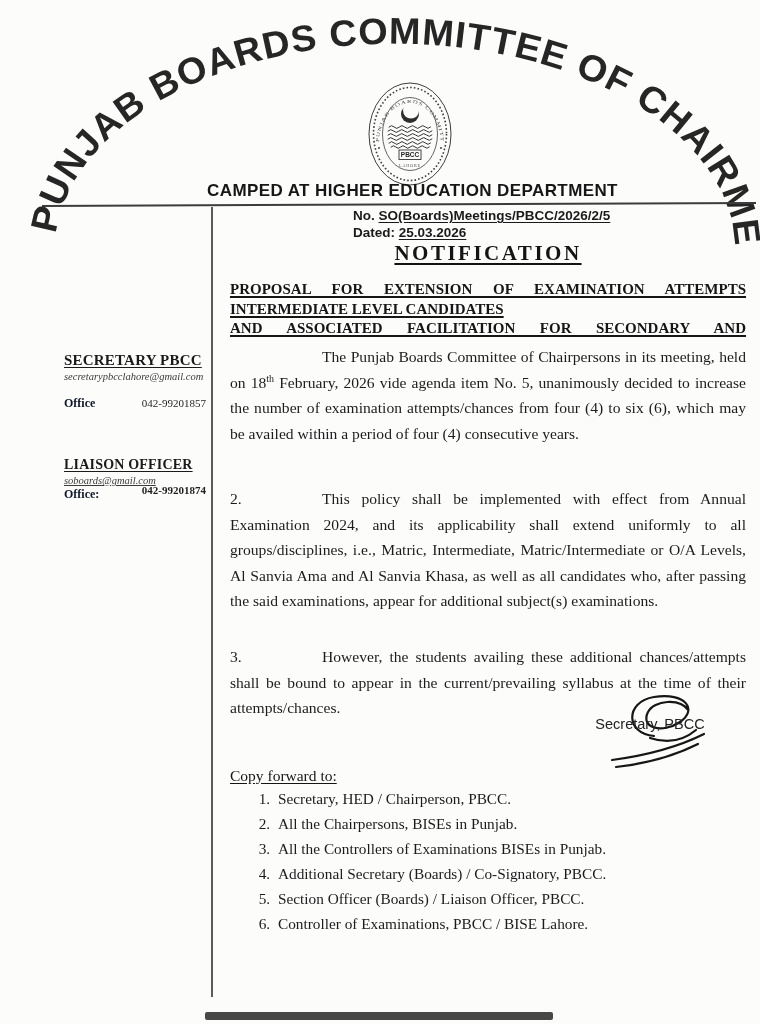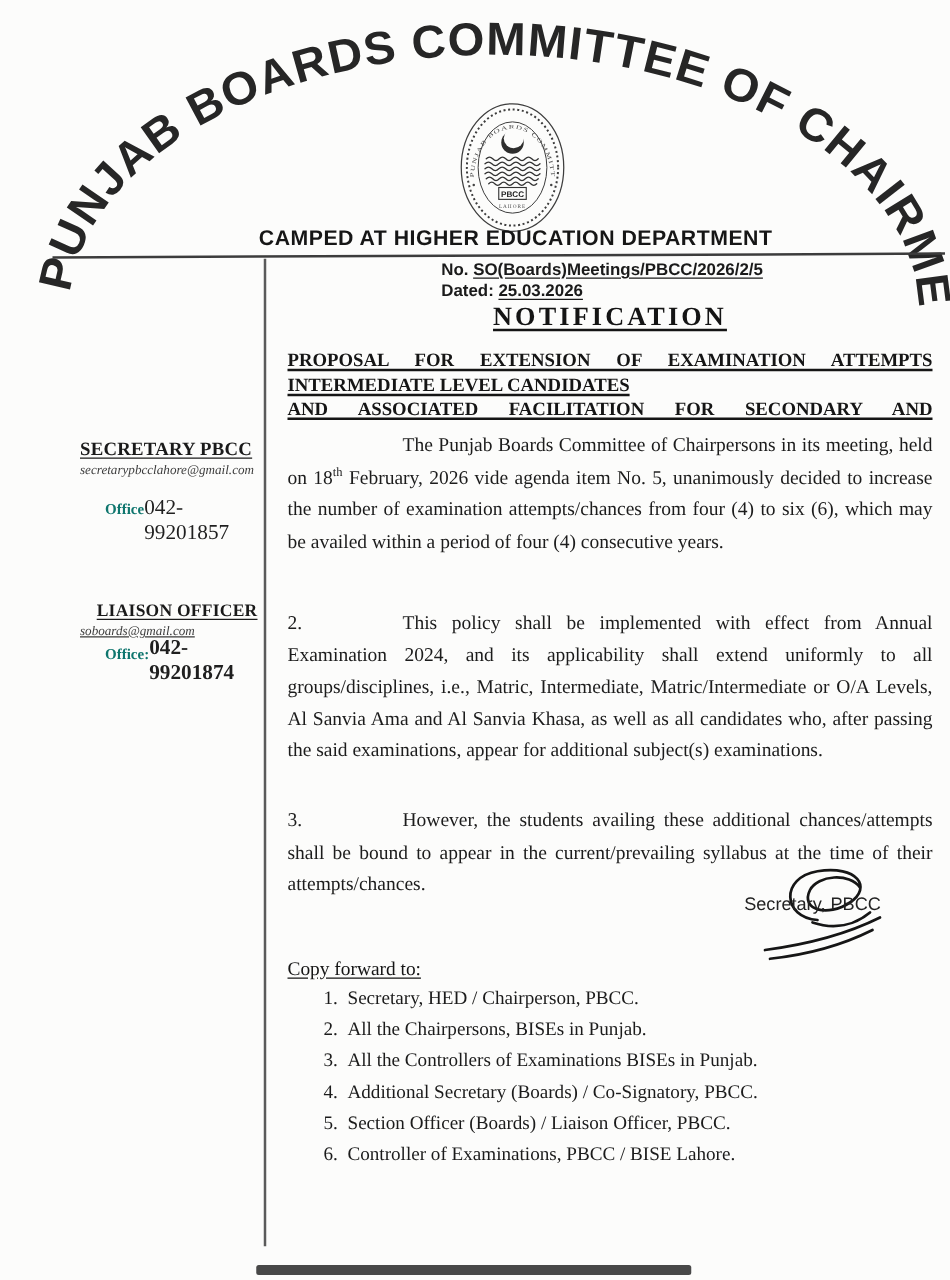--- a/index.html
+++ b/index.html
@@ -74,22 +74,22 @@
     font-size:15.3px;line-height:25px;color:#1b1b1b;
   }
   .copy-list li{padding-left:4px;}
 
   
   .sidebar{left:64px;top:352px;width:142px;color:#2a2a2a;}
   .sb-title{font-weight:bold;font-size:15px;color:#1a1a1a;text-decoration:underline;text-underline-offset:2px;letter-spacing:.2px;}
   .sb-email{font-size:10.5px;color:#3b3b3b;margin-top:2px;font-style:italic;}
   .sb-email.u{text-decoration:underline;}
   .sb-row{display:flex;justify-content:space-between;align-items:baseline;font-size:12px;}
-  .sb-office{font-weight:bold;color:#0f766e;margin-left:20px;}
-  .sb-phone{font-size:17px;color:#1f1f1f;}
+  .sb-office{font-weight:bold;color:#0f172a;}
+  .sb-phone{font-size:11px;color:#1f1f1f;}
   .sb-gap1{height:14px;}
   .sb-gap2{height:46px;}
   .sb-liaison-row{margin-top:1px;}
   .sb-liaison-row .sb-phone{position:relative;top:-4px;font-weight:bold;}
 
   
   .scanbar{left:205px;top:1012px;width:348px;height:8px;background:#383838;border-radius:2px;opacity:.92;}
 </style>
 </head>
 <body>
@@ -148,21 +148,21 @@
 
   <div class="abs sidebar">
     <div class="sb-title">SECRETARY PBCC</div>
     <div class="sb-email">secretarypbcclahore@gmail.com</div>
     <div class="sb-gap1"></div>
     <div class="sb-row">
       <span class="sb-office">Office</span>
       <span class="sb-phone">042-99201857</span>
     </div>
     <div class="sb-gap2"></div>
-    <div class="sb-title" style="font-size:14px;text-align:right;">LIAISON OFFICER</div>
+    <div class="sb-title" style="font-size:14px;">LIAISON OFFICER</div>
     <div class="sb-email u">soboards@gmail.com</div>
     <div class="sb-row sb-liaison-row">
       <span class="sb-office">Office:</span>
       <span class="sb-phone">042-99201874</span>
     </div>
   </div>
 
   <div class="abs notif-title">
     <span>NOTIFICATION</span>
   </div>

